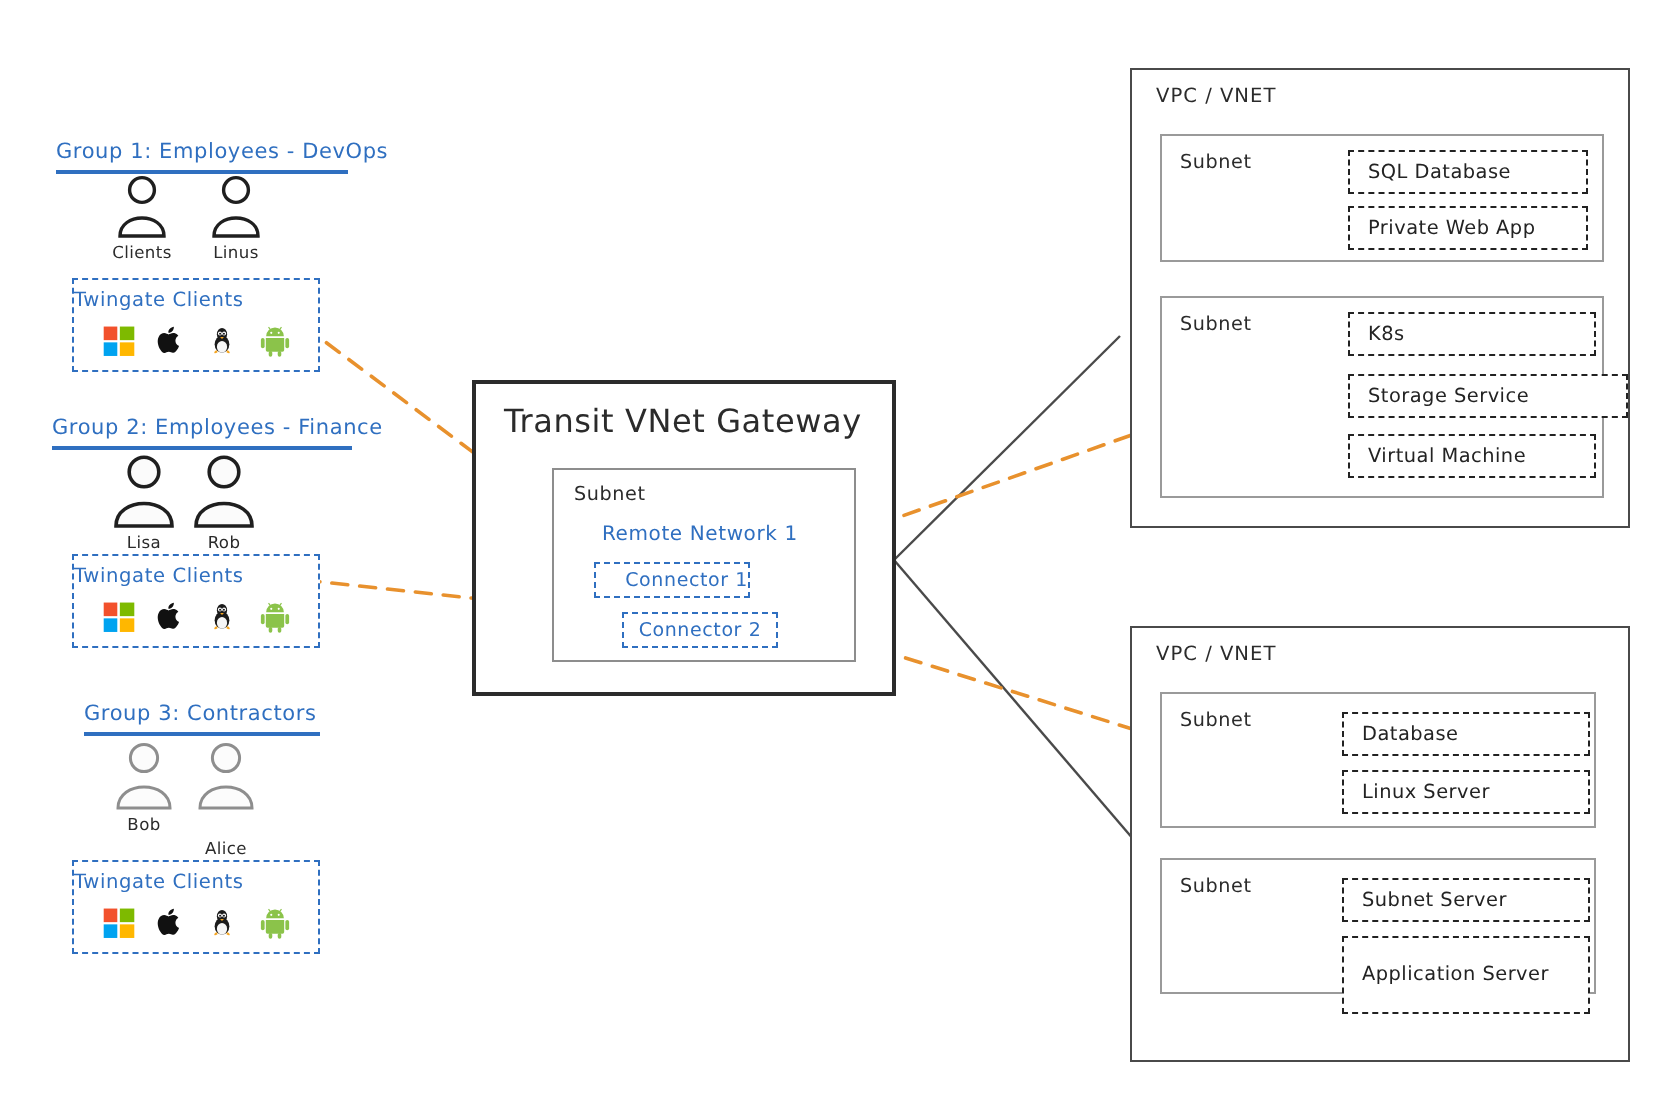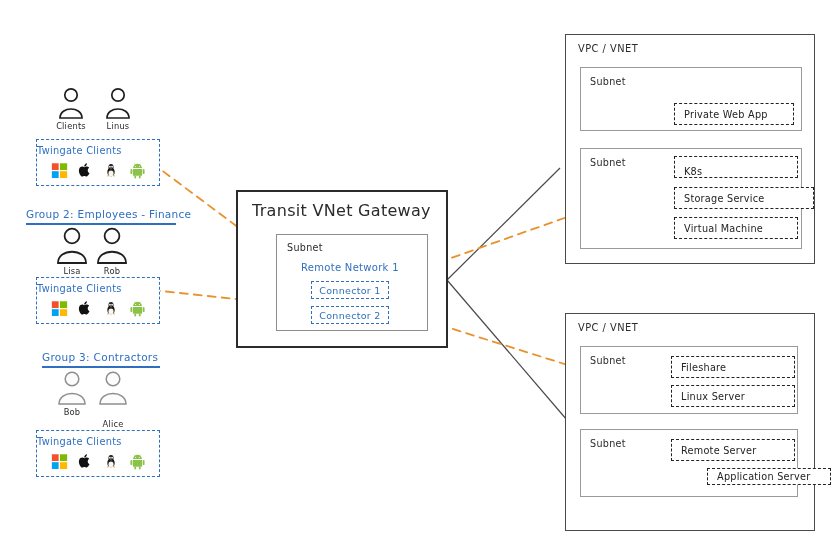--- a/index.html
+++ b/index.html
@@ -80,20 +80,24 @@
 
     <g stroke="#3aa884" stroke-width="2" fill="none">
       <path d="M672,96 L638,96 L638,129 L672,129"></path>
       <path d="M672,180 L640,180 L640,211 L672,211"></path>
       <path d="M640,196 L640,241 L672,241"></path>
       <path d="M668,374 L636,374 L636,401 L668,401"></path>
       <path d="M668,446 L636,446 L636,480 L668,480"></path>
     </g>
   </svg>
 
+  <div class="node" style="left:28px;top:70px;">
+    <div class="group-title">Group 1: Employees - DevOps</div>
+    <div class="group-rule" style="left:0;top:15px;width:146px;"></div>
+  </div>
 
   <svg class="lyr">
     <g stroke="#1f1f1f" stroke-width="1.7" fill="#fff">
       <circle cx="71" cy="95" r="6.2"></circle>
       <path d="M60,118 C60,106 82,106 82,118 Z"></path>
       <circle cx="118" cy="95" r="6.2"></circle>
       <path d="M107,118 C107,106 129,106 129,118 Z"></path>
     </g>
   </svg>
   <div class="person-name" style="left:46px;top:121px;width:50px;">Clients</div>
@@ -287,70 +291,73 @@
     </div>
   </div>
 
   <div class="node gw-box" style="left:236px;top:190px;width:212px;height:158px;">
     <div class="lbl gw-title" style="left:14px;top:9px;">Transit VNet Gateway</div>
 
     <div class="node gw-sub" style="left:38px;top:42px;width:152px;height:97px;">
       <div class="lbl sub-title" style="left:10px;top:7px;">Subnet</div>
       <div class="lbl rn-title" style="left:24px;top:27px;">Remote Network 1</div>
 
-      <div class="conn-box" style="left:34px;top:46px;width:78px;height:18px;">
+      <div class="conn-box" style="left:20px;top:46px;width:78px;height:18px;justify-content:flex-end;">
         <span>Connector 1</span>
       </div>
       <div class="conn-box" style="left:34px;top:71px;width:78px;height:18px;">
         <span>Connector 2</span>
       </div>
     </div>
   </div>
 
   <div class="node outer-box thin" style="left:565px;top:34px;width:250px;height:230px;">
     <div class="lbl vpc-title" style="left:12px;top:8px;">VPC / VNET</div>
 
     <div class="node sub-box" style="left:14px;top:32px;width:222px;height:64px;">
       <div class="lbl sub-title" style="left:9px;top:8px;">Subnet</div>
+      <div class="res-box" style="left:93px;top:7px;width:120px;height:22px;">
+        <span>SQL Database</span>
+      </div>
       <div class="res-box" style="left:93px;top:35px;width:120px;height:22px;">
         <span>Private Web App</span>
       </div>
     </div>
 
     <div class="node sub-box" style="left:14px;top:113px;width:222px;height:101px;">
       <div class="lbl sub-title" style="left:9px;top:8px;">Subnet</div>
-      <div class="res-box" style="left:93px;top:7px;width:124px;height:22px;align-items:flex-end;">
+      <div class="res-box" style="left:93px;top:7px;width:124px;height:22px;">
         <span>K8s</span>
       </div>
       <div class="res-box" style="left:93px;top:38px;width:140px;height:22px;">
         <span>Storage Service</span>
       </div>
       <div class="res-box" style="left:93px;top:68px;width:124px;height:22px;">
         <span>Virtual Machine</span>
       </div>
     </div>
   </div>
 
   <div class="node outer-box thin" style="left:565px;top:313px;width:250px;height:218px;">
     <div class="lbl vpc-title" style="left:12px;top:8px;">VPC / VNET</div>
 
     <div class="node sub-box" style="left:14px;top:32px;width:218px;height:68px;">
       <div class="lbl sub-title" style="left:9px;top:8px;">Subnet</div>
       <div class="res-box" style="left:90px;top:9px;width:124px;height:22px;">
-        <span>Fileshare</span>
+        <span>Database</span>
       </div>
       <div class="res-box" style="left:90px;top:38px;width:124px;height:22px;">
         <span>Linux Server</span>
       </div>
     </div>
 
     <div class="node sub-box" style="left:14px;top:115px;width:218px;height:68px;">
       <div class="lbl sub-title" style="left:9px;top:8px;">Subnet</div>
       <div class="res-box" style="left:90px;top:9px;width:124px;height:22px;">
-        <span>Remote Server</span>
-      </div>
-      <div class="res-box" style="left:90px;top:38px;width:124px;height:17px;margin-left:36px;">
+        <span>Subnet Server</span>
+      </div>
+      <div class="res-box" style="left:90px;top:38px;width:124px;height:39px;">
         <span>Application Server</span>
       </div>
     </div>
   </div>
 
 </div>
 
 </body></html>

